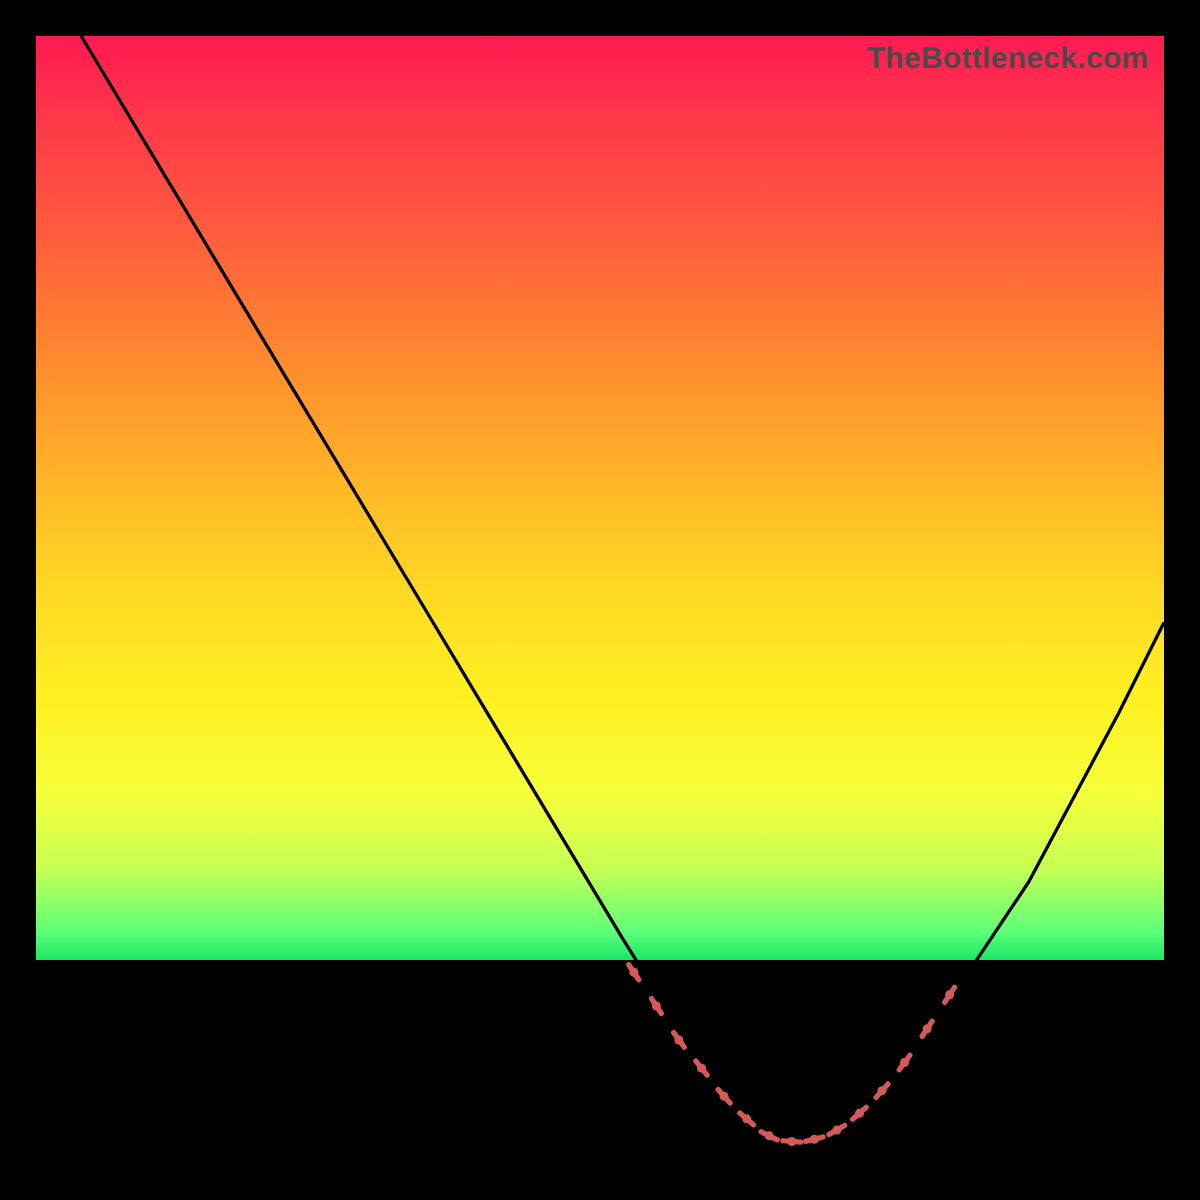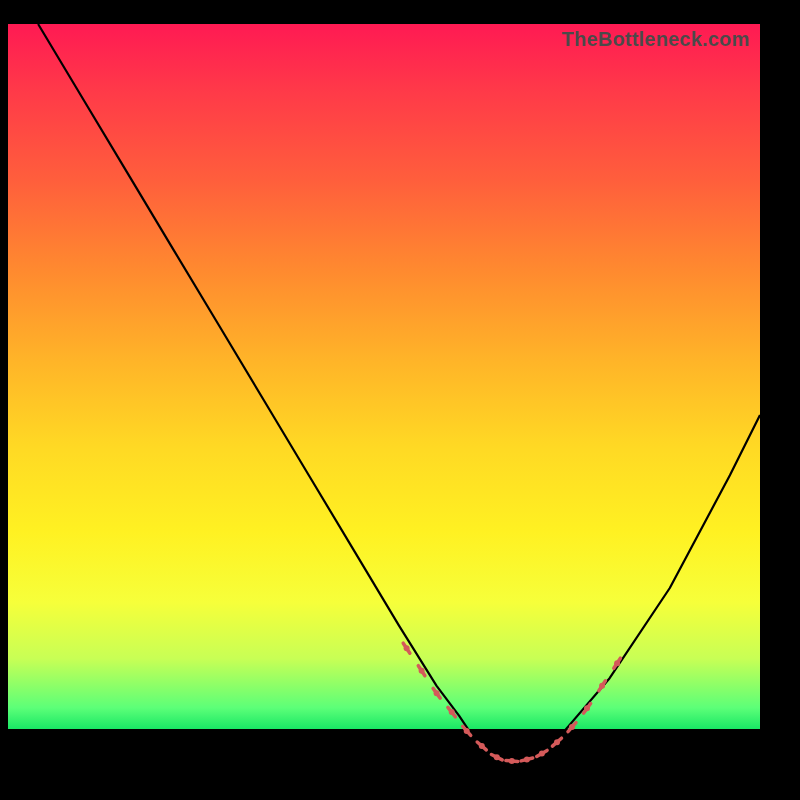--- a/index.html
+++ b/index.html
@@ -6,24 +6,24 @@
     margin: 0;
     padding: 0;
     width: 800px;
     height: 800px;
     background: #000;
     overflow: hidden;
     font-family: Arial, Helvetica, sans-serif;
   }
   .frame {
     position: absolute;
-    left: 8px;
+    left: 24px;
     top: 24px;
     width: 752px;
-    height: 705px;
+    height: 616px;
     background: linear-gradient(to bottom,
       #ff1a53 0%,
       #ff3b48 10%,
       #ff5e3c 22%,
       #ff8a2f 35%,
       #ffb528 48%,
       #ffd924 60%,
       #fff122 72%,
       #f6ff3a 82%,
       #c8ff55 90%,

